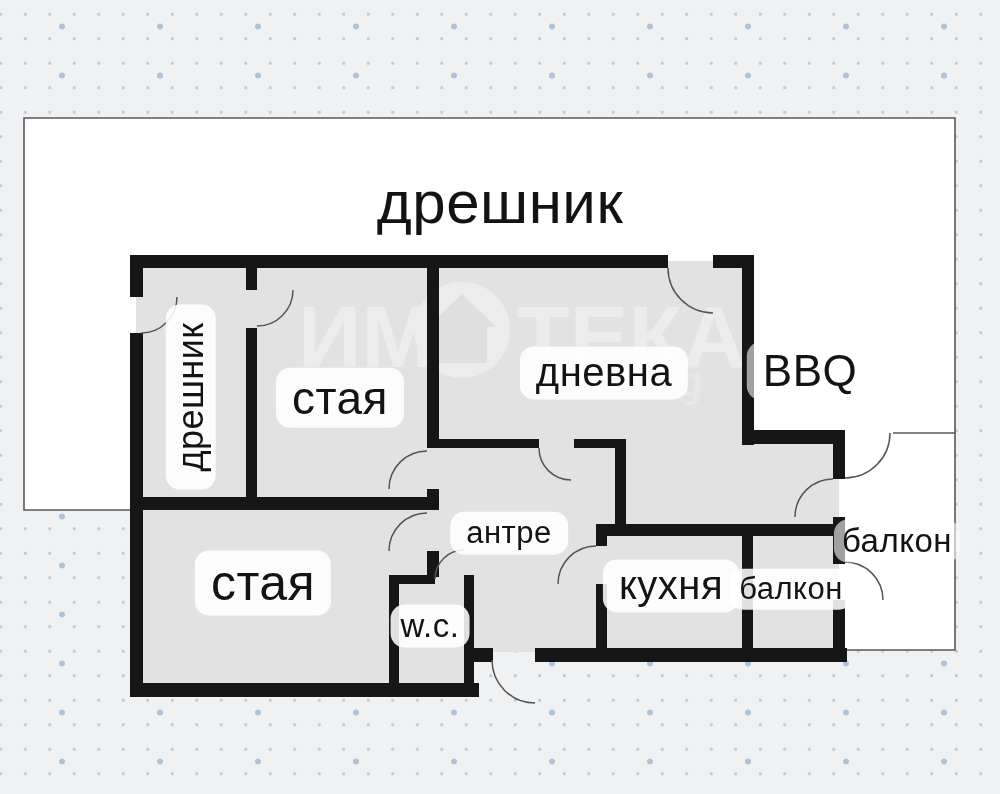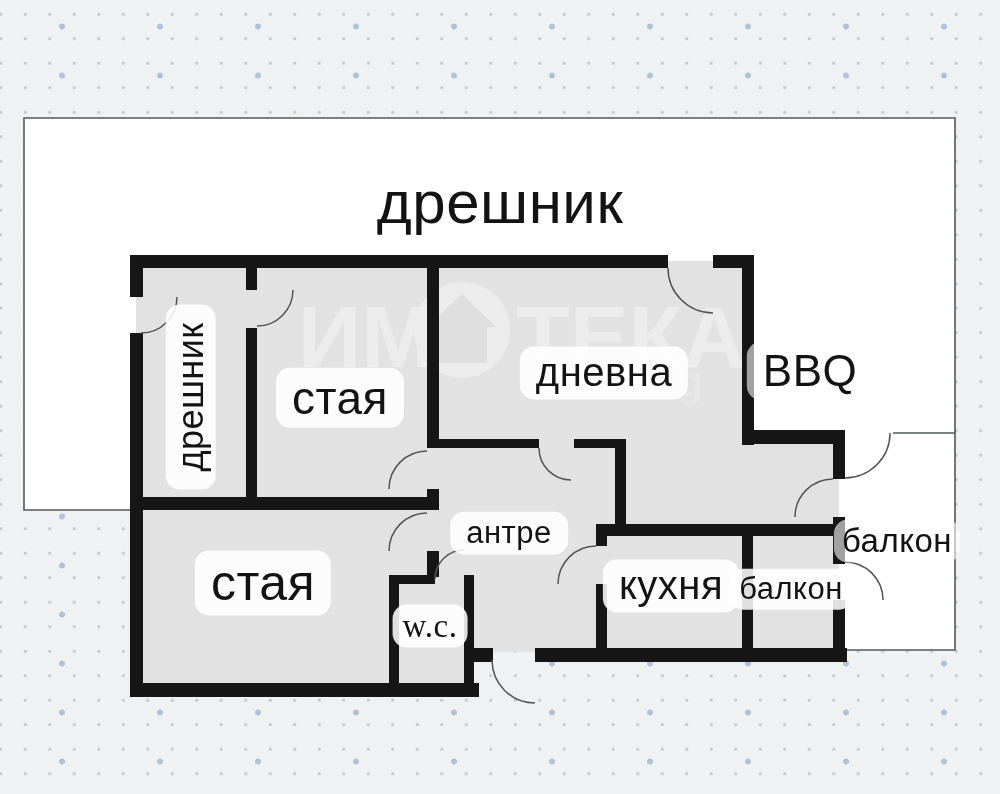--- a/index.html
+++ b/index.html
@@ -132,21 +132,21 @@
 
   <div class="room-label" style="left:604px;top:373px;font-size:40px;">дневна</div>
 
   <div class="room-label plain" style="left:810px;top:371px;font-size:44px;text-align:right;">BBQ</div>
 
 
   <div class="room-label" style="left:509px;top:533px;font-size:31px;">антре</div>
 
   <div class="room-label" style="left:263px;top:583px;font-size:50px;">стая</div>
 
-  <div class="room-label" style="left:430px;top:626px;font-size:33px;padding:2px 10px;font-family:Liberation Serif, serif;">w.c.</div>
+  <div class="room-label" style="left:430px;top:626px;font-size:33px;padding:2px 10px;">w.c.</div>
 
   <div class="room-label" style="left:671px;top:586px;font-size:40px;">кухня</div>
 
   <div class="room-label" style="left:791px;top:589px;font-size:31px;padding:2px 10px;">балкон</div>
 
   <div class="room-label plain" style="left:897px;top:541px;font-size:33px;padding:2px 8px;">балкон</div>
 
 </div>
 
 </body></html>

